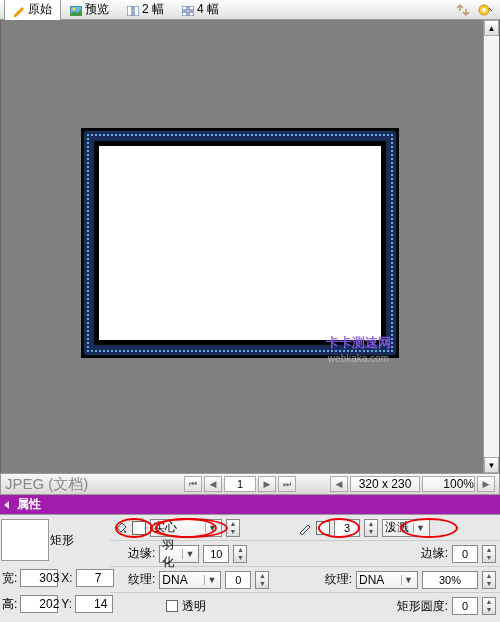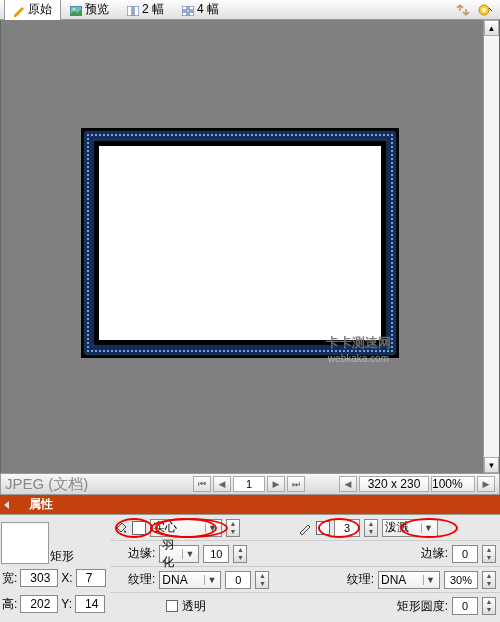--- a/index.html
+++ b/index.html
@@ -12,49 +12,49 @@
 .gap{flex:1}
 .tbtn{width:18px;height:16px;display:flex;align-items:center;justify-content:center;margin:0 2px}
 .canvas-area{flex:1;background:#808080;position:relative;border-left:1px solid #666;border-right:1px solid #666;overflow:hidden}
 .vscroll{position:absolute;right:0;top:0;bottom:0;width:16px;background:#e8e8e8;border-left:1px solid #999}
 .vscroll .track{position:absolute;top:16px;bottom:16px;left:0;right:0;background:#f4f4f4}
 .vscroll .arr{height:16px;background:linear-gradient(#fff,#ddd);border:1px solid #aaa;display:flex;align-items:center;justify-content:center;font-size:8px}
 .picframe{position:absolute;left:80px;top:108px;width:318px;height:230px;background:#000}
 .sparkle{position:absolute;inset:4px;border:8px solid #1a2a5a;box-shadow:inset 0 0 2px #4af,0 0 2px #3af}
 .sparkle::before{content:"";position:absolute;inset:-6px;border:2px dotted #7cf;opacity:.8}
 .inner{position:absolute;inset:18px;background:#fff}
-.wm{position:absolute;right:8px;bottom:6px;color:#737373;font-size:13px;font-weight:bold;opacity:.9}
+.wm{position:absolute;right:8px;bottom:6px;color:#8b5cf6;font-size:13px;font-weight:bold;opacity:.9}
 .wm2{position:absolute;right:10px;bottom:-6px;color:#ccc;font-size:10px;opacity:.7}
 .statusbar{height:22px;background:linear-gradient(#f8f8f8,#d8d8d8);border:1px solid #999;display:flex;align-items:center;padding:0 4px;gap:2px}
 .stat-left{flex:1;color:#888;font-size:15px}
 .navbtn{width:18px;height:16px;background:linear-gradient(#fff,#e0e0e0);border:1px solid #aaa;display:flex;align-items:center;justify-content:center;font-size:9px;color:#666}
 .pagefield{width:32px;text-align:center;background:#fff;border:1px solid #aaa;height:16px;line-height:14px;font-size:11px}
 .dimfield{width:70px;text-align:center;background:linear-gradient(#fff,#eee);border:1px solid #aaa;height:16px;line-height:14px}
-.zoomfield{width:44px;text-align:left;background:linear-gradient(#fff,#eee);border:1px solid #aaa;height:16px;line-height:14px}
-.props{background:#c2410c;height:19px;display:flex;align-items:center;padding:0 4px;gap:20px}
+.zoomfield{width:53px;text-align:right;background:linear-gradient(#fff,#eee);border:1px solid #aaa;height:16px;line-height:14px}
+.props{background:#a21caf;height:19px;display:flex;align-items:center;padding:0 4px;gap:8px}
 .props .tri{width:0;height:0;border-top:4px solid transparent;border-bottom:4px solid transparent;border-right:5px solid #ddd}
 .props .lbl{color:#fff;font-weight:bold;font-size:12px}
 .panel{background:#e8e8e8;border-top:1px solid #999;height:108px;display:flex;flex-direction:column}
 .row{display:flex;align-items:center;height:26px;padding:0 4px;gap:4px;border-bottom:1px solid #ccc}
 .row:last-child{border-bottom:none}
 .thumb{width:48px;height:42px;background:#fff;border:1px solid #999;margin:1px}
 .label{font-size:12px}
 .swatch{width:14px;height:14px;background:#fff;border:1px solid #666}
 .combo{height:18px;background:linear-gradient(#fff,#eee);border:1px solid #888;display:flex;align-items:center;padding:0 2px;position:relative}
 .combo .ctext{flex:1;font-size:12px}
 .combo .carr{width:14px;text-align:center;font-size:9px;color:#444;border-left:1px solid #aaa}
 .num{width:26px;height:18px;background:#fff;border:1px solid #888;text-align:center;line-height:16px;font-size:11px}
 .spin{width:14px;height:18px;border:1px solid #888;background:linear-gradient(#fff,#ddd);display:flex;flex-direction:column}
 .spin div{flex:1;font-size:7px;text-align:center;line-height:7px;color:#555}
-.numin{width:38px;height:18px;background:#fff;border:1px solid #888;padding:0 9px;line-height:16px}
+.numin{width:38px;height:18px;background:#fff;border:1px solid #888;padding:0 18px;line-height:16px}
 .chk{width:12px;height:12px;border:1px solid #666;background:#fff}
 .ring{position:absolute;border:2px solid #e00;border-radius:50%;pointer-events:none}
 .stroke-ico{width:14px;height:14px;display:inline-block}
 .leftcol{width:110px;display:flex;flex-direction:column}
-.toprow{display:flex;align-items:flex-end;height:50px}
+.toprow{display:flex;align-items:center;height:50px}
 .botrow{display:flex;align-items:center;height:26px;padding:0 2px;gap:3px}
 .rightarea{flex:1;display:flex;flex-direction:column;position:relative}
 </style>
 </head>
 <body>
 
 <div class="wrap">
  <div class="tabbar">
   <div class="tab active">
     <span class="tico"><svg viewBox="0 0 12 12">
@@ -173,21 +173,21 @@
      <div style="width:50px"></div>
      <span class="stroke-ico"><svg viewBox="0 0 14 14">
                 <path d="M2 12 L10 4 L12 6 L4 14 Z" fill="none" stroke="#444"></path>
               </svg></span>
      <div class="swatch"></div>
      <div class="num">3</div>
      <div class="spin">
               <div>▲</div>
               <div>▼</div>
             </div>
-     <div class="combo" style="width:56px">
+     <div class="combo" style="width:48px">
               <span class="ctext">泼溅</span>
               <span class="carr">▼</span>
             </div>
      <div class="ring" style="left:5px;top:3px;width:38px;height:20px"></div>
      <div class="ring" style="left:45px;top:3px;width:62px;height:20px"></div>
      <div class="ring" style="left:208px;top:3px;width:42px;height:20px"></div>
      <div class="ring" style="left:290px;top:3px;width:58px;height:20px"></div>
     </div>
 
     <div class="row">
@@ -223,21 +223,21 @@
      <div class="spin">
               <div>▲</div>
               <div>▼</div>
             </div>
      <div style="flex:1"></div>
      <span class="label">纹理:</span>
      <div class="combo" style="width:62px">
               <span class="ctext">DNA</span>
               <span class="carr">▼</span>
             </div>
-     <div class="num" style="width:34px">30%</div>
+     <div class="num" style="width:56px">30%</div>
      <div class="spin">
               <div>▲</div>
               <div>▼</div>
             </div>
     </div>
 
     <div class="row">
      <div style="width:48px"></div>
      <div class="chk"></div>
      <span class="label">透明</span>

